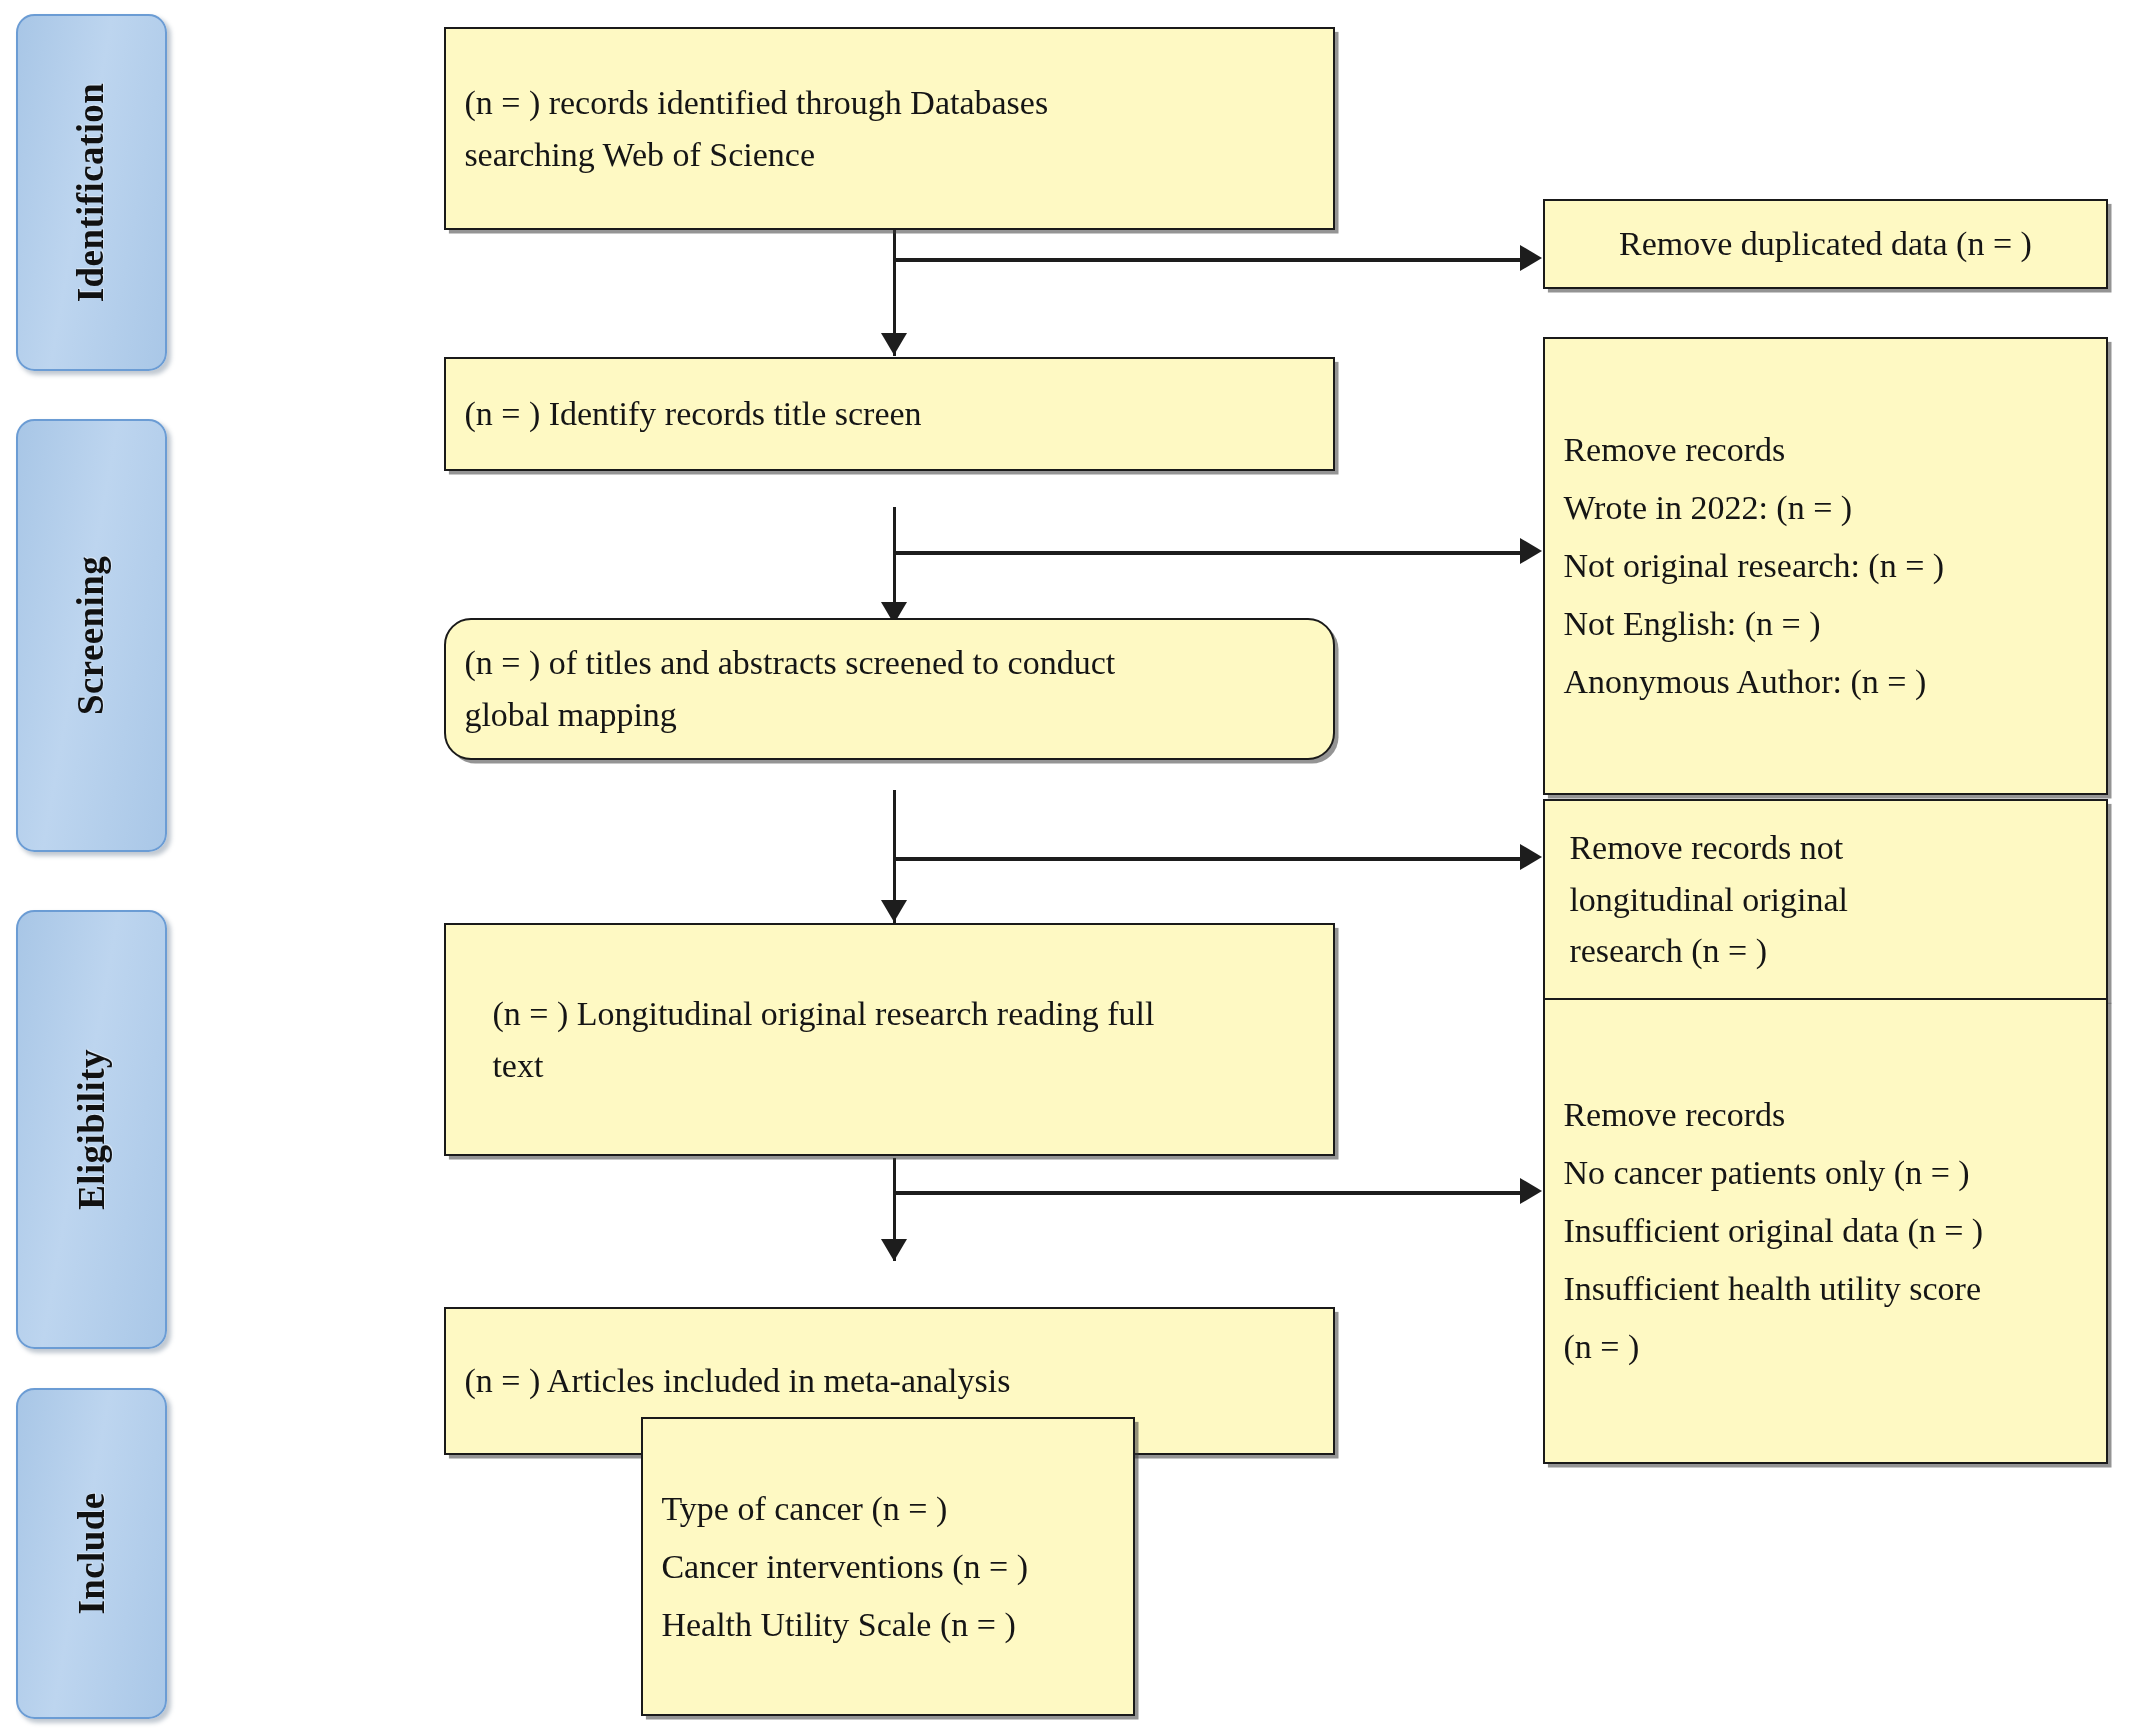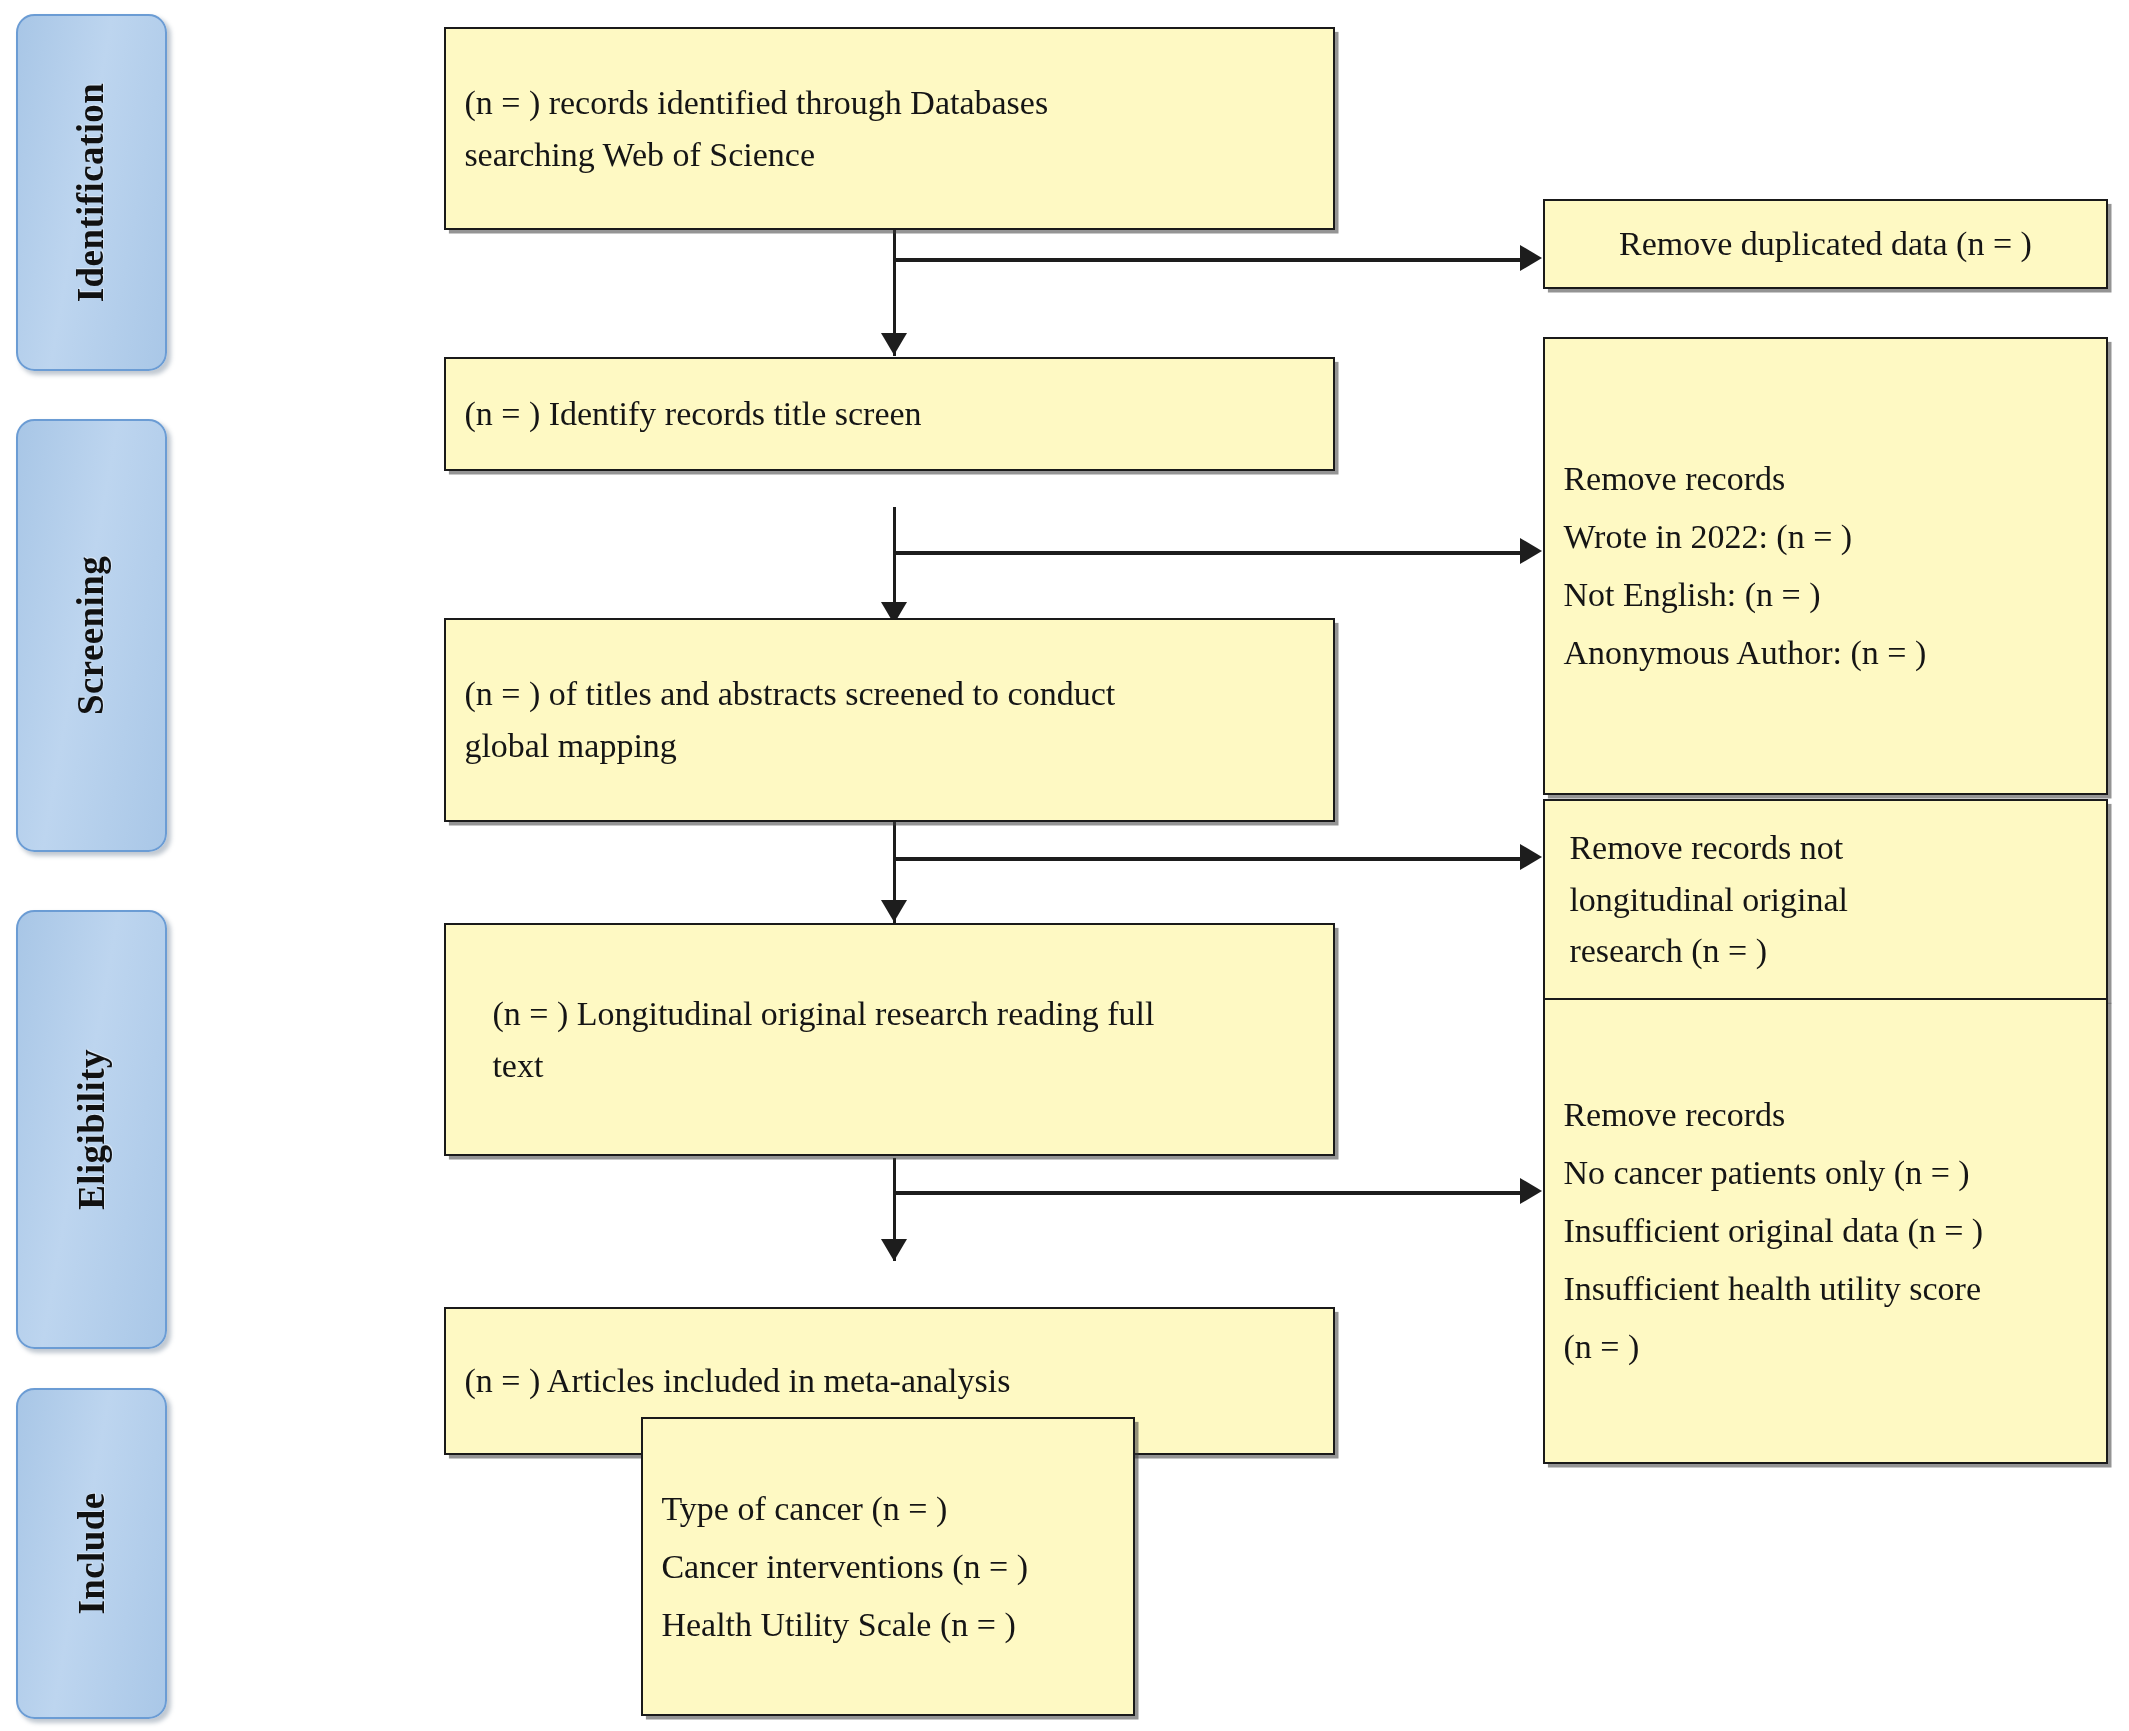--- a/index.html
+++ b/index.html
@@ -138,21 +138,21 @@
 
   <div class="flow-box" style="left:444px; top:27px; width:891px; height:203px;">
     <div class="line">(n = ) records identified through Databases</div>
     <div class="line">searching Web of Science</div>
   </div>
 
   <div class="flow-box" style="left:444px; top:357px; width:891px; height:114px;">
     <div class="line">(n = ) Identify records title screen</div>
   </div>
 
-  <div class="flow-box" style="left:444px; top:618px; width:891px; height:204px;">
+  <div class="flow-box" style="left:444px; top:618px; width:891px; height:142px;border-radius:27px;">
     <div class="line">(n = ) of titles and abstracts screened to conduct</div>
     <div class="line">global mapping</div>
   </div>
 
   <div class="flow-box" style="left:444px; top:923px; width:891px; height:233px;padding-left:28px;">
     <div class="line">(n = ) Longitudinal original research reading full</div>
     <div class="line">text</div>
   </div>
 
   <div class="flow-box" style="left:444px; top:1263px; width:891px; height:148px;margin-top:44px;">
@@ -165,20 +165,21 @@
     <div class="line">Health Utility Scale (n = )</div>
   </div>
 
   <div class="flow-box" style="left:1543px; top:199px; width:565px; height:90px;align-items:center;">
     <div class="line">Remove duplicated data (n = )</div>
   </div>
 
   <div class="flow-box spaced" style="left:1543px; top:337px; width:565px; height:458px;">
     <div class="line">Remove  records</div>
     <div class="line">Wrote in 2022: (n = )</div>
+    <div class="line">Not original research: (n = )</div>
     <div class="line">Not English: (n = )</div>
     <div class="line">Anonymous Author: (n = )</div>
   </div>
 
   <div class="flow-box" style="left:1543px; top:799px; width:565px; height:201px;padding-left:6px;">
     <div class="line">Remove records not</div>
     <div class="line">longitudinal original</div>
     <div class="line">research  (n = )</div>
   </div>
 

